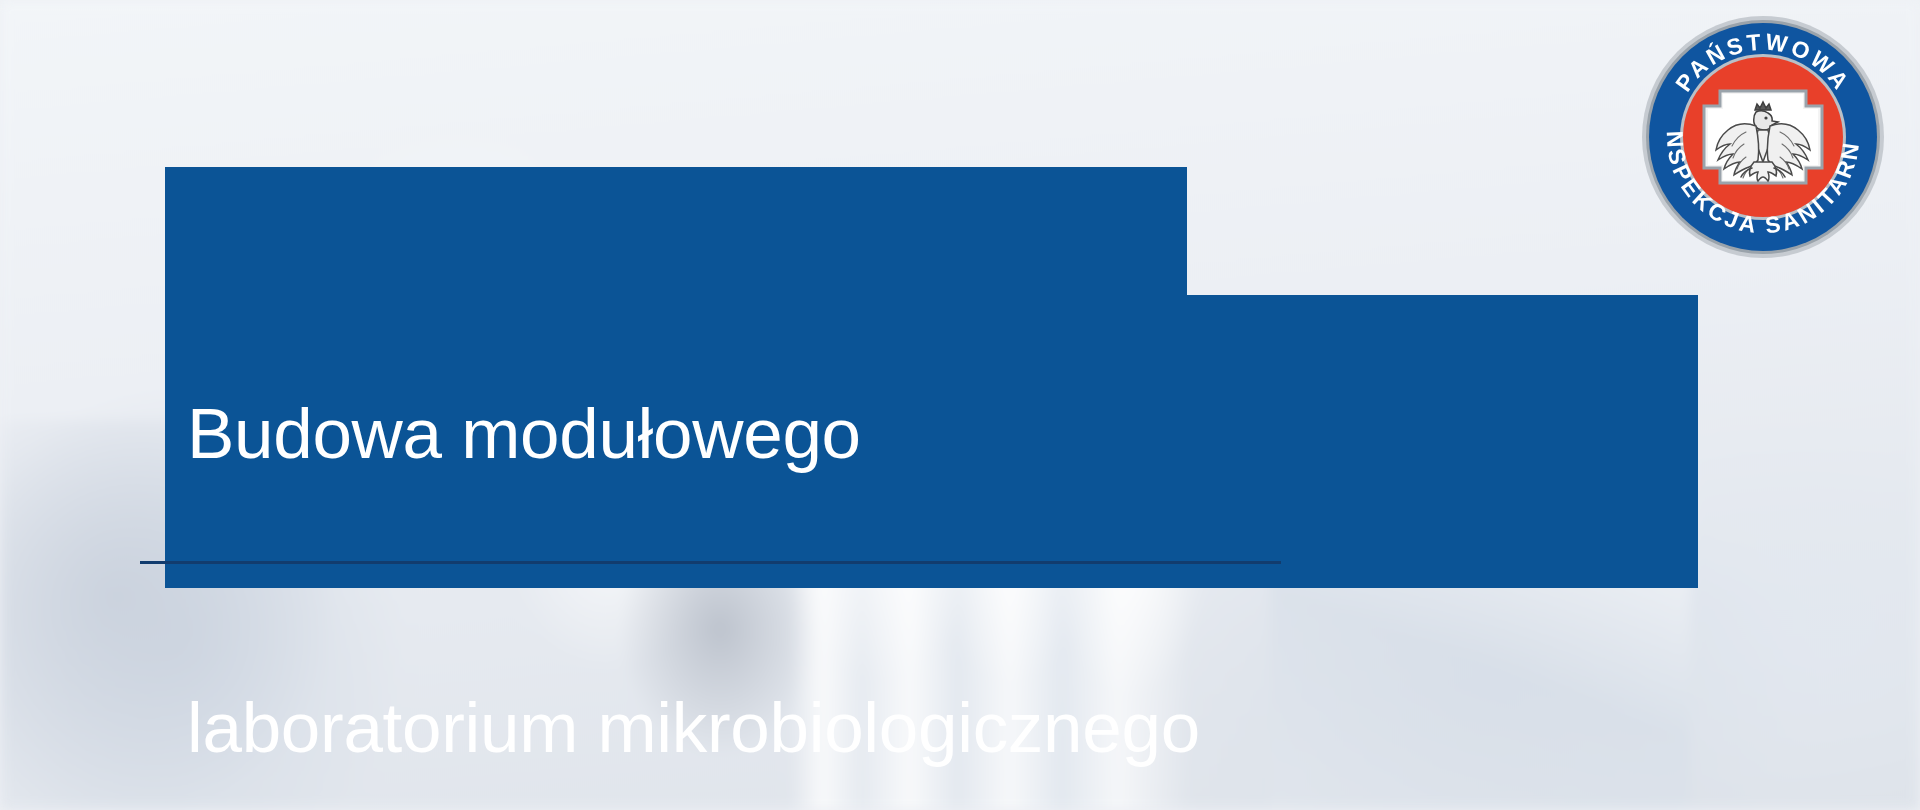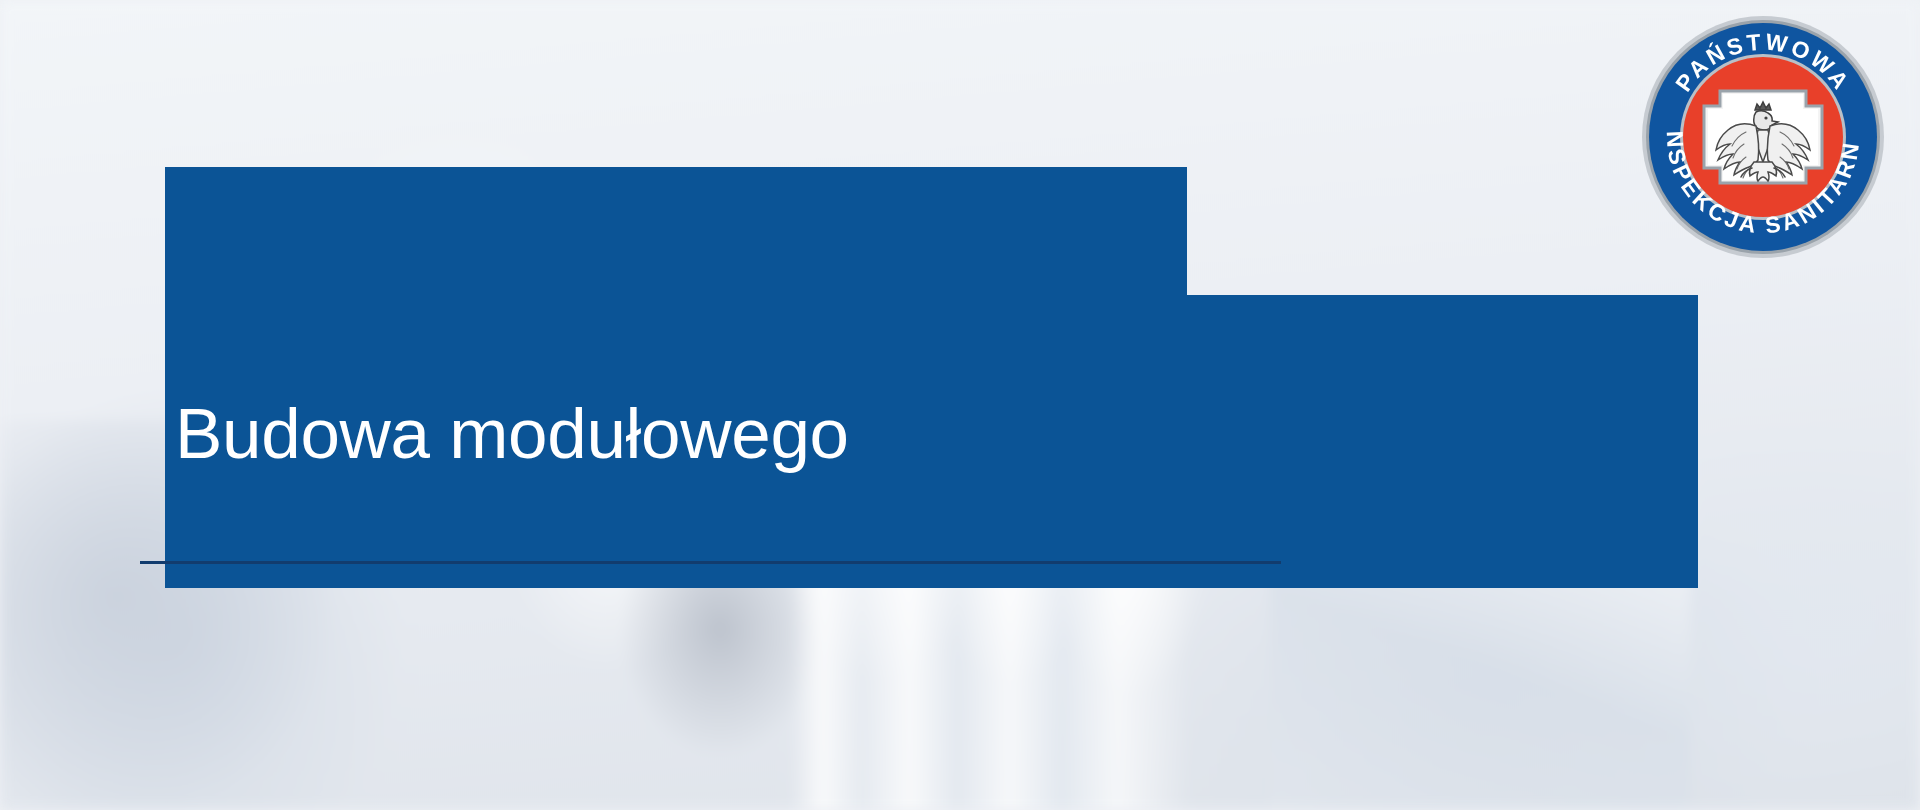--- a/index.html
+++ b/index.html
@@ -58,21 +58,21 @@
     pointer-events:none;
   }
   .panel-shape {
     position:absolute;
     background:#0b5496;
   }
   .panel-top   { left:0;   top:0;   width:1022px; height:128px; }
   .panel-main  { left:0;   top:128px; width:1533px; height:293px; }
 
   #title-text {
-    position:absolute; left:163px; top:167px;
+    position:absolute; left:175px; top:167px;
     width:1545px; height:503px;
     color:#ffffff;
     font-size:71px;
     line-height:98px;
     font-weight:400;
     letter-spacing:-0.3px;
     padding:22px 0 8px 12px;
     white-space:pre;
   }
   #title-text .tline { display:block; height:98px; }
@@ -103,20 +103,21 @@
   <div class="shelf-blob"></div>
 </div>
 
 <div id="title-panel">
   <div class="panel-shape panel-top"></div>
   <div class="panel-shape panel-main"></div>
 </div>
 
 <h1 id="title-text">
   <span class="tline tline-1">Budowa modułowego</span>
+  <span class="tline tline-2">laboratorium mikrobiologicznego</span>
   
 </h1>
 
 <div id="divider"></div>
 
 <div id="pis-logo">
   <svg viewBox="0 0 246 246" xmlns="http://www.w3.org/2000/svg">
     <defs>
       <path id="arc-top" d="M 36 123 A 87 87 0 0 1 210 123"></path>
       <path id="arc-bottom" d="M 27 123 A 96 96 0 0 0 219 123"></path>

